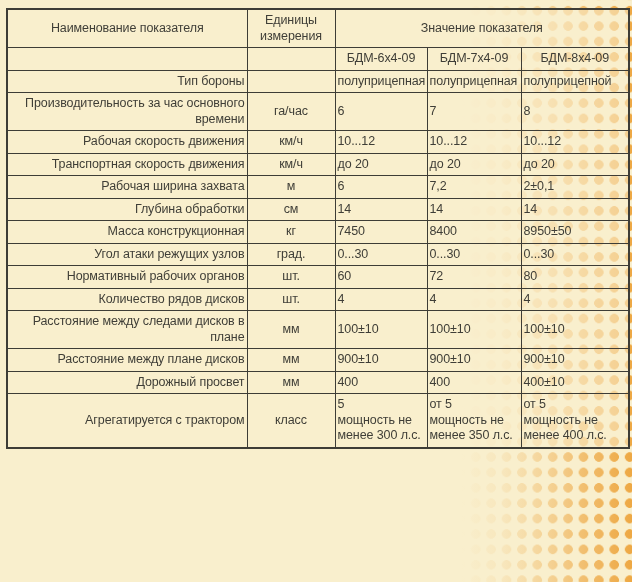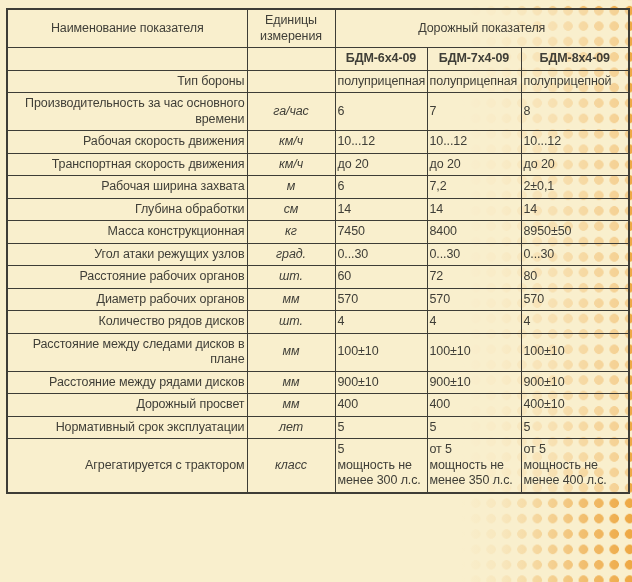--- a/index.html
+++ b/index.html
@@ -47,44 +47,44 @@
     background: rgba(249,239,205,0.55);
     font-weight: normal;
     vertical-align: middle;
     line-height: 15.5px;
     white-space: pre-line;
     padding: 3px 2px;
   }
   table.spec { border: 2px solid #3e3d36; }
   table.spec th { text-align: center; }
   td.cell-name { text-align: right; padding: 3px 6px; }
-  td.cell-unit { text-align: center; font-style: italic; }
+  td.cell-unit { text-align: center; }
   td.cell-val  { }
   tr.hdr1 th { height: 37px; }
-  tr.hdr2 th { height: 22px; font-weight: bold; }
+  tr.hdr2 th { height: 22px; }
 </style>
 </head>
 <body>
 
 <div class="dots"></div>
 <div class="dots-fade"></div>
 
 <table class="spec">
   <colgroup>
     <col style="width:240px">
     <col style="width:88px">
     <col style="width:92px">
     <col style="width:94px">
     <col style="width:108px">
   </colgroup>
   <thead>
     <tr class="hdr1">
       <th>Наименование показателя</th>
       <th>Единицы измерения</th>
-      <th colspan="3">Дорожный показателя</th>
+      <th colspan="3">Значение показателя</th>
     </tr>
     <tr class="hdr2">
       <th></th>
       <th></th>
       <th>БДМ-6х4-09</th>
       <th>БДМ-7х4-09</th>
       <th>БДМ-8х4-09</th>
     </tr>
   </thead>
   <tbody id="spec-body">
@@ -138,67 +138,53 @@
         <td class="cell-val">8950±50</td>
       </tr>
       <tr>
         <td class="cell-name">Угол атаки режущих узлов</td>
         <td class="cell-unit">град.</td>
         <td class="cell-val">0...30</td>
         <td class="cell-val">0...30</td>
         <td class="cell-val">0...30</td>
       </tr>
       <tr>
-        <td class="cell-name">Расстояние рабочих органов</td>
+        <td class="cell-name">Нормативный рабочих органов</td>
         <td class="cell-unit">шт.</td>
         <td class="cell-val">60</td>
         <td class="cell-val">72</td>
         <td class="cell-val">80</td>
-      </tr>
-      <tr>
-        <td class="cell-name">Диаметр рабочих органов</td>
-        <td class="cell-unit">мм</td>
-        <td class="cell-val">570</td>
-        <td class="cell-val">570</td>
-        <td class="cell-val">570</td>
       </tr>
       <tr>
         <td class="cell-name">Количество рядов дисков</td>
         <td class="cell-unit">шт.</td>
         <td class="cell-val">4</td>
         <td class="cell-val">4</td>
         <td class="cell-val">4</td>
       </tr>
       <tr>
         <td class="cell-name">Расстояние между следами дисков в плане</td>
         <td class="cell-unit">мм</td>
         <td class="cell-val">100±10</td>
         <td class="cell-val">100±10</td>
         <td class="cell-val">100±10</td>
       </tr>
       <tr>
-        <td class="cell-name">Расстояние между рядами дисков</td>
+        <td class="cell-name">Расстояние между плане дисков</td>
         <td class="cell-unit">мм</td>
         <td class="cell-val">900±10</td>
         <td class="cell-val">900±10</td>
         <td class="cell-val">900±10</td>
       </tr>
       <tr>
         <td class="cell-name">Дорожный просвет</td>
         <td class="cell-unit">мм</td>
         <td class="cell-val">400</td>
         <td class="cell-val">400</td>
         <td class="cell-val">400±10</td>
-      </tr>
-      <tr>
-        <td class="cell-name">Нормативный срок эксплуатации</td>
-        <td class="cell-unit">лет</td>
-        <td class="cell-val">5</td>
-        <td class="cell-val">5</td>
-        <td class="cell-val">5</td>
       </tr>
       <tr>
         <td class="cell-name">Агрегатируется с трактором</td>
         <td class="cell-unit">класс</td>
         <td class="cell-val">5
 мощность не
 менее 300 л.с.</td>
         <td class="cell-val">от 5
 мощность не
 менее 350 л.с.</td>

